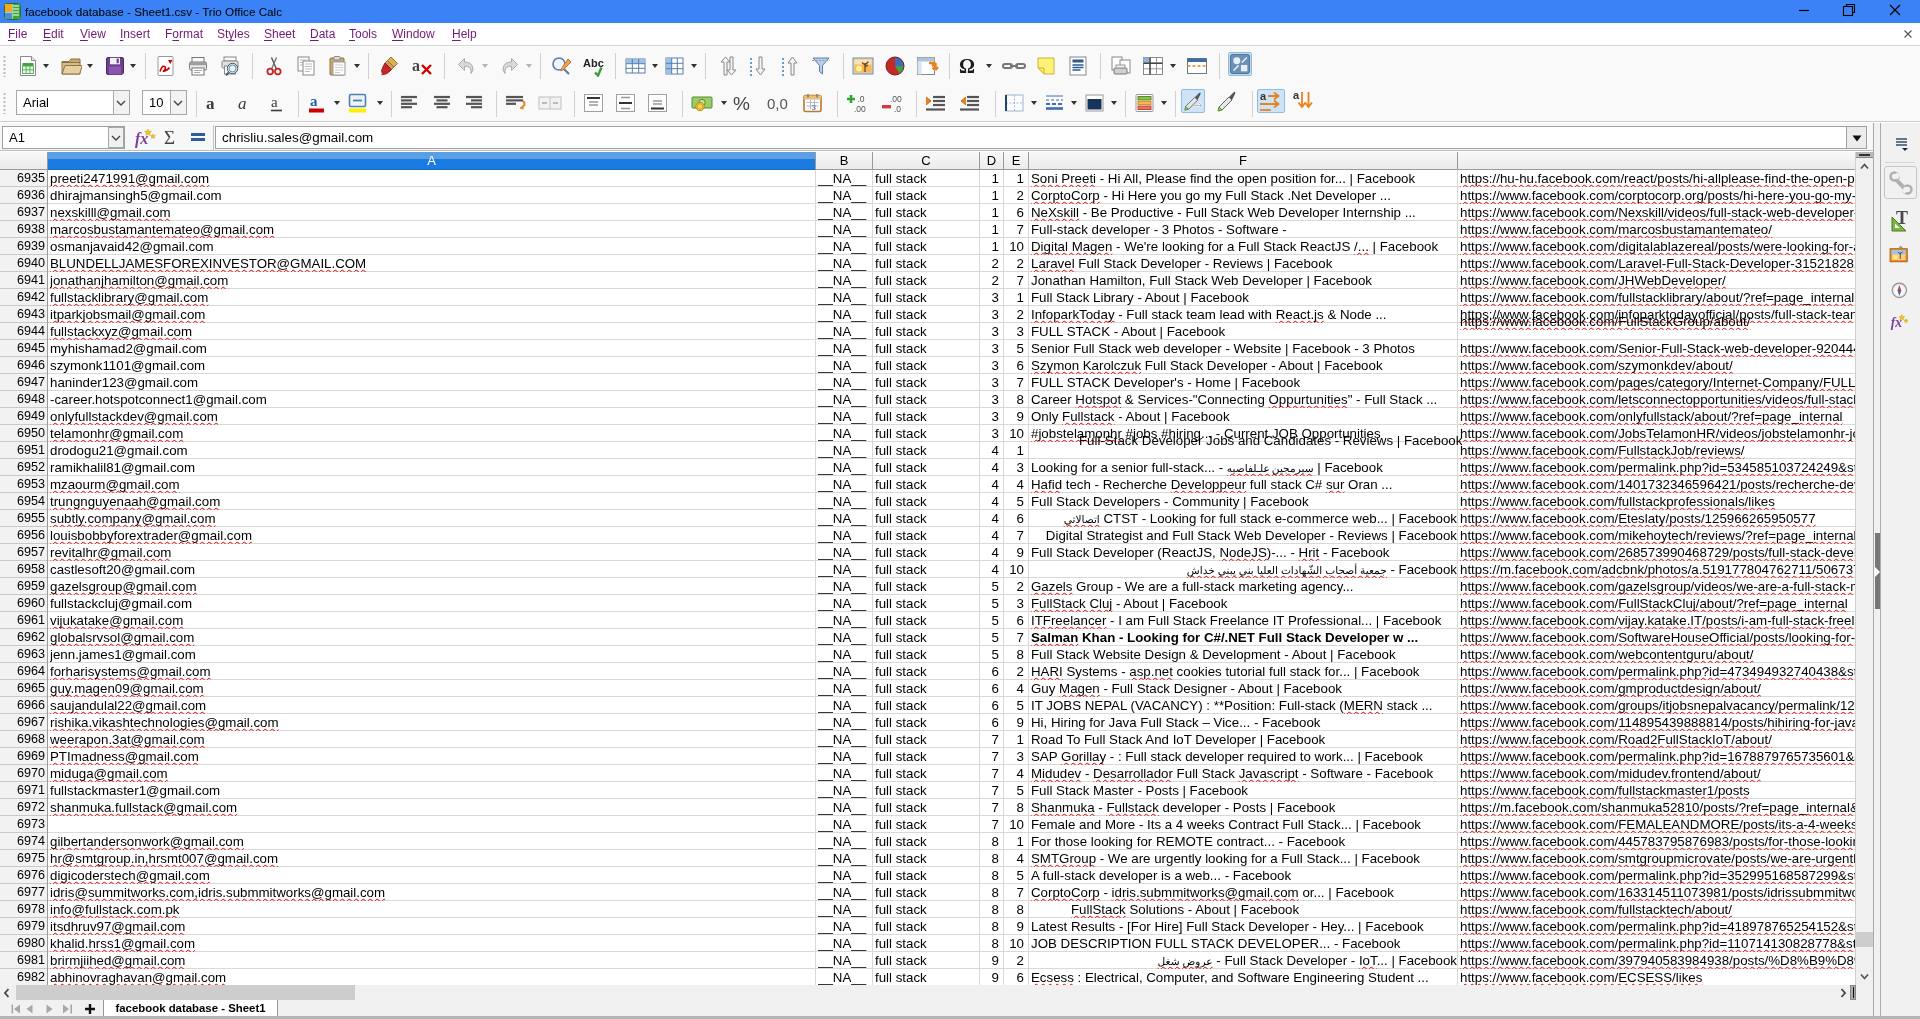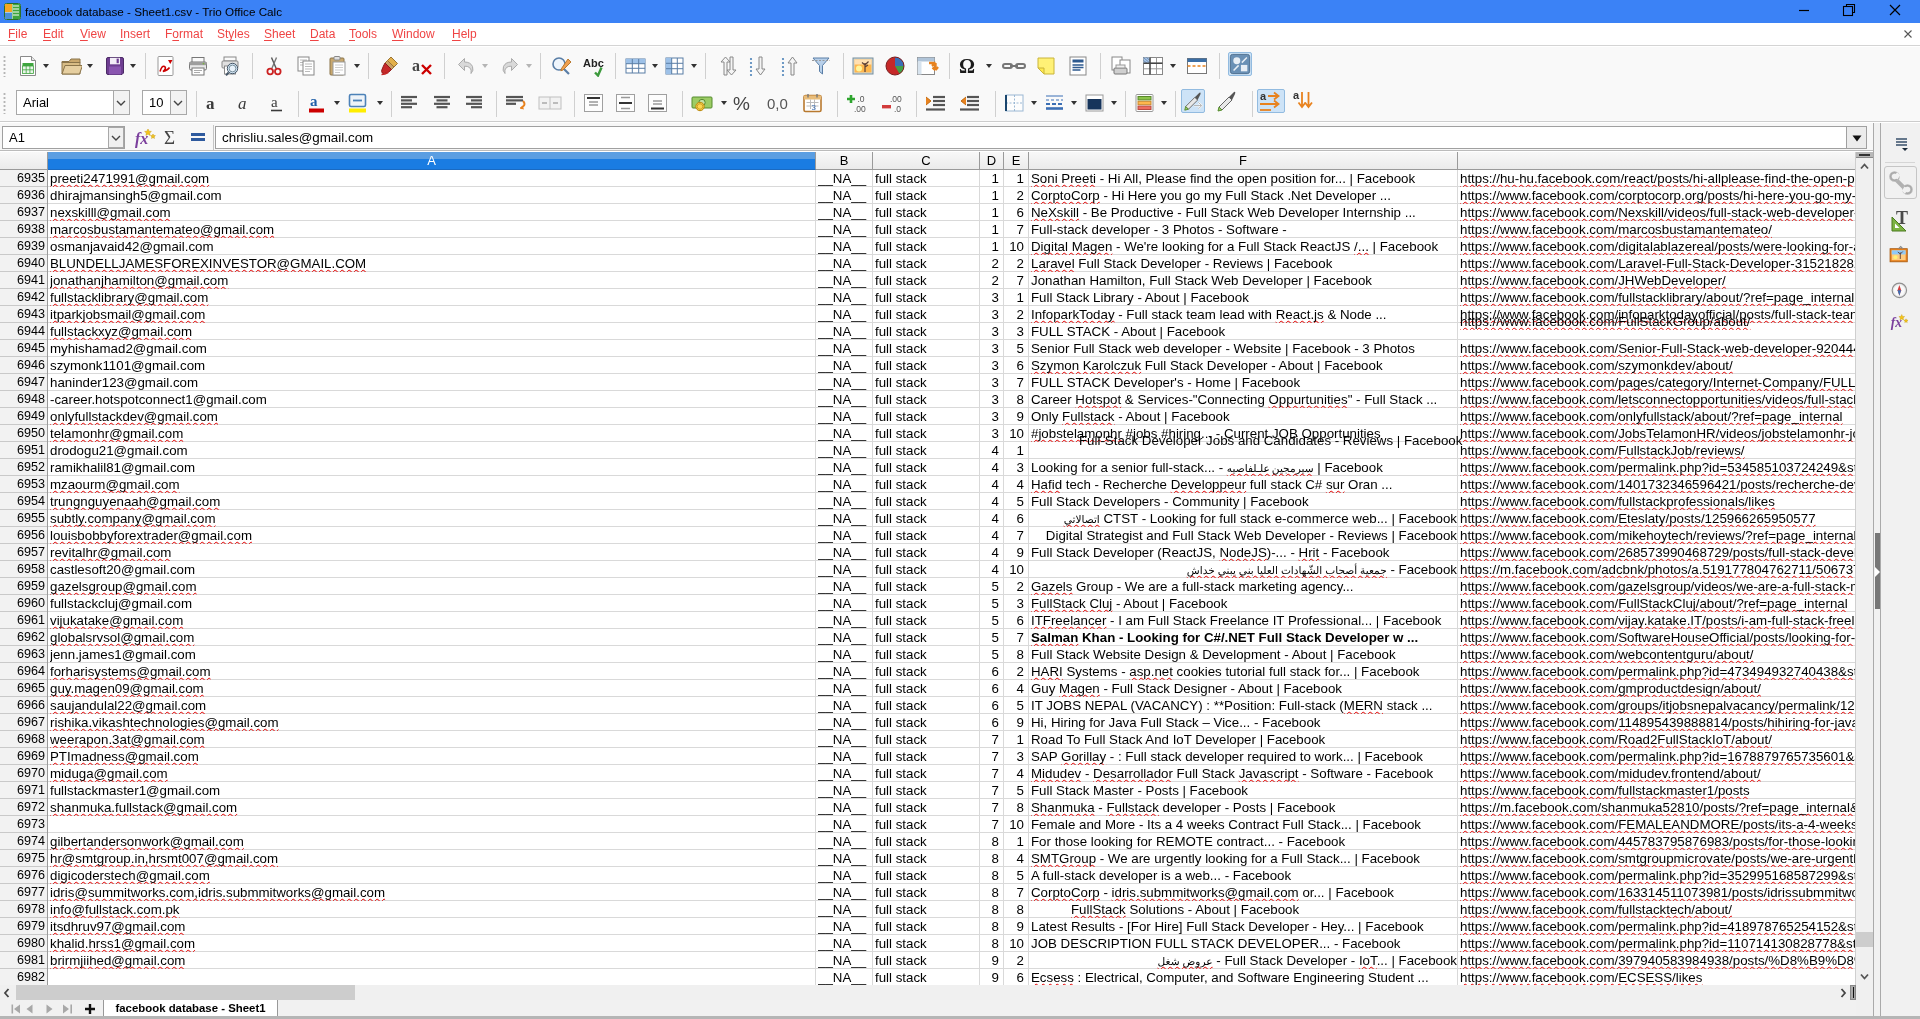--- a/index.html
+++ b/index.html
@@ -6,21 +6,21 @@
 .tb-sep{position:absolute;width:1px;background:#d0d0d0;top:6px;height:26px}
 .ibtn{position:absolute;display:flex;align-items:center;justify-content:center}
 .dd{position:absolute;width:0;height:0;border-left:3.5px solid transparent;border-right:3.5px solid transparent;border-top:4px solid #333}
 .dd.dis{border-top-color:#b5b5b5}
 .cell{position:absolute;font-size:13.3px;color:#000;white-space:nowrap;overflow:hidden;line-height:16px;padding-top:1px}
 .num{text-align:right}
 .ar{font-size:10.6px;letter-spacing:-0.3px}
 .w{text-decoration:underline;text-decoration-style:wavy;text-decoration-color:#e60000;text-decoration-thickness:1.4px;text-decoration-skip-ink:none;text-underline-offset:1px}
 .hdr{position:absolute;top:0;height:18px;background:linear-gradient(#f8f8f8,#ebebeb);border-right:1px solid #9a9a9a;font-size:13px;color:#000;text-align:center;line-height:17px}
 .rh{position:absolute;left:0;width:47px;background:#f2f2f2;border-bottom:1px solid #c9c9c9;font-size:12.6px;color:#000;text-align:right;padding-right:2px;line-height:16px}
-.menu-item{position:absolute;top:0;height:22px;line-height:22px;font-size:12px;color:#ef4444}
+.menu-item{position:absolute;top:0;height:22px;line-height:22px;font-size:12px;color:#701a75}
 .menu-item u{text-decoration-thickness:1px;text-underline-offset:2px}
 </style></head><body>
 <div class="a" style="left:0;top:0;width:1920px;height:23px;background:#3b82f6">
 <div class="a" style="left:4px;top:3px"><svg width="17" height="17" viewBox="0 0 17 17">
         <rect x="0.5" y="0.5" width="16" height="16" rx="2" fill="#fff" stroke="#2a6e2a"></rect>
         <rect x="1" y="1" width="7" height="8" fill="#f5a623"></rect>
         <rect x="8.5" y="1" width="7.5" height="15" fill="#3fa53f"></rect>
         <rect x="1" y="9.5" width="7" height="6.5" fill="#4a90d9"></rect>
         <path d="M9 3h6M9 6h6M9 9h6M9 12h6" stroke="#fff" stroke-width="1"></path>
       </svg></div>
@@ -1033,20 +1033,21 @@
     <div class="rh" style="top:800px;height:17px;line-height:16px">6981</div>
     <div class="a" style="left:48px;top:816px;width:1808px;height:1px;background:#d9d9d9"></div>
     <div class="cell" style="left:50px;top:800px;width:765px"><span class="w">brirmjiihed@gmail.com</span></div>
     <div class="cell" style="left:818px;top:800px;width:54px">__NA__</div>
     <div class="cell" style="left:875px;top:800px;width:104px">full stack</div>
     <div class="cell num" style="left:980px;top:800px;width:19px">9</div>
     <div class="cell num" style="left:1004px;top:800px;width:20px">2</div>
     <div class="cell" style="left:1031px;top:800px;width:426px;text-align:right;"><span class="ar"><span class="w">عروض شغل</span></span> - Full Stack Developer - <span class="w">IoT</span>... | Facebook</div>
     <div class="cell" style="left:1460px;top:800px;width:396px"><span class="w">https://www.facebook.com/397940583984938/posts/%D8%B9%D8%</span></div>
     <div class="rh" style="top:817px;height:17px;line-height:16px">6982</div>
+    <div class="cell" style="left:50px;top:817px;width:765px"><span class="w">abhinovraghavan@gmail.com</span></div>
     <div class="cell" style="left:818px;top:817px;width:54px">__NA__</div>
     <div class="cell" style="left:875px;top:817px;width:104px">full stack</div>
     <div class="cell num" style="left:980px;top:817px;width:19px">9</div>
     <div class="cell num" style="left:1004px;top:817px;width:20px">6</div>
     <div class="cell" style="left:1031px;top:817px;width:426px;"><span class="w">Ecsess</span> : Electrical, Computer, and Software Engineering Student ...</div>
     <div class="cell" style="left:1460px;top:817px;width:396px"><span class="w">https://www.facebook.com/ECSESS/likes</span></div>
 <div class="a" style="left:1855px;top:0;width:1px;height:833px;background:#cfcfcf"></div>
 </div>
 <div class="a" style="left:1856px;top:152px;width:17px;height:864px;background:#f0f0f0">
 <div class="a" style="left:0;top:0;width:17px;height:6px;background:#b8b8b8;border-bottom:1px solid #888"></div>

